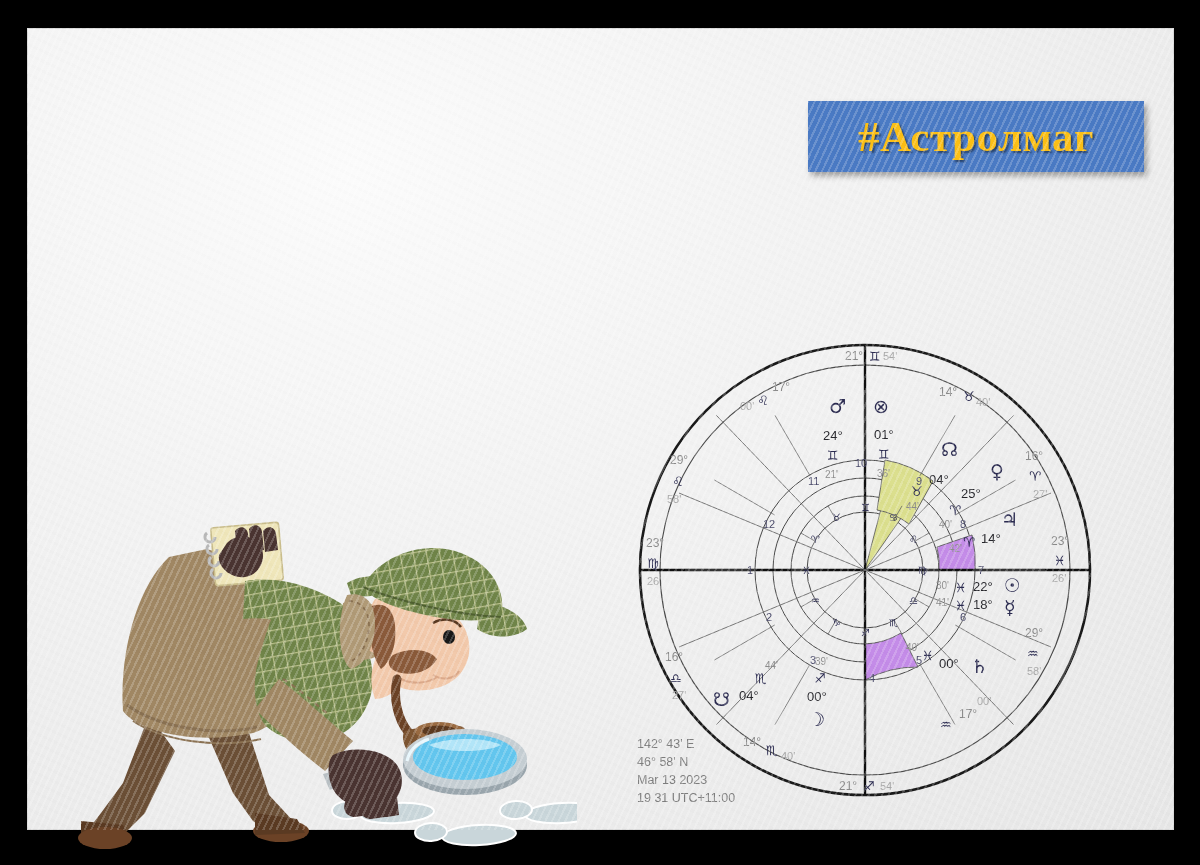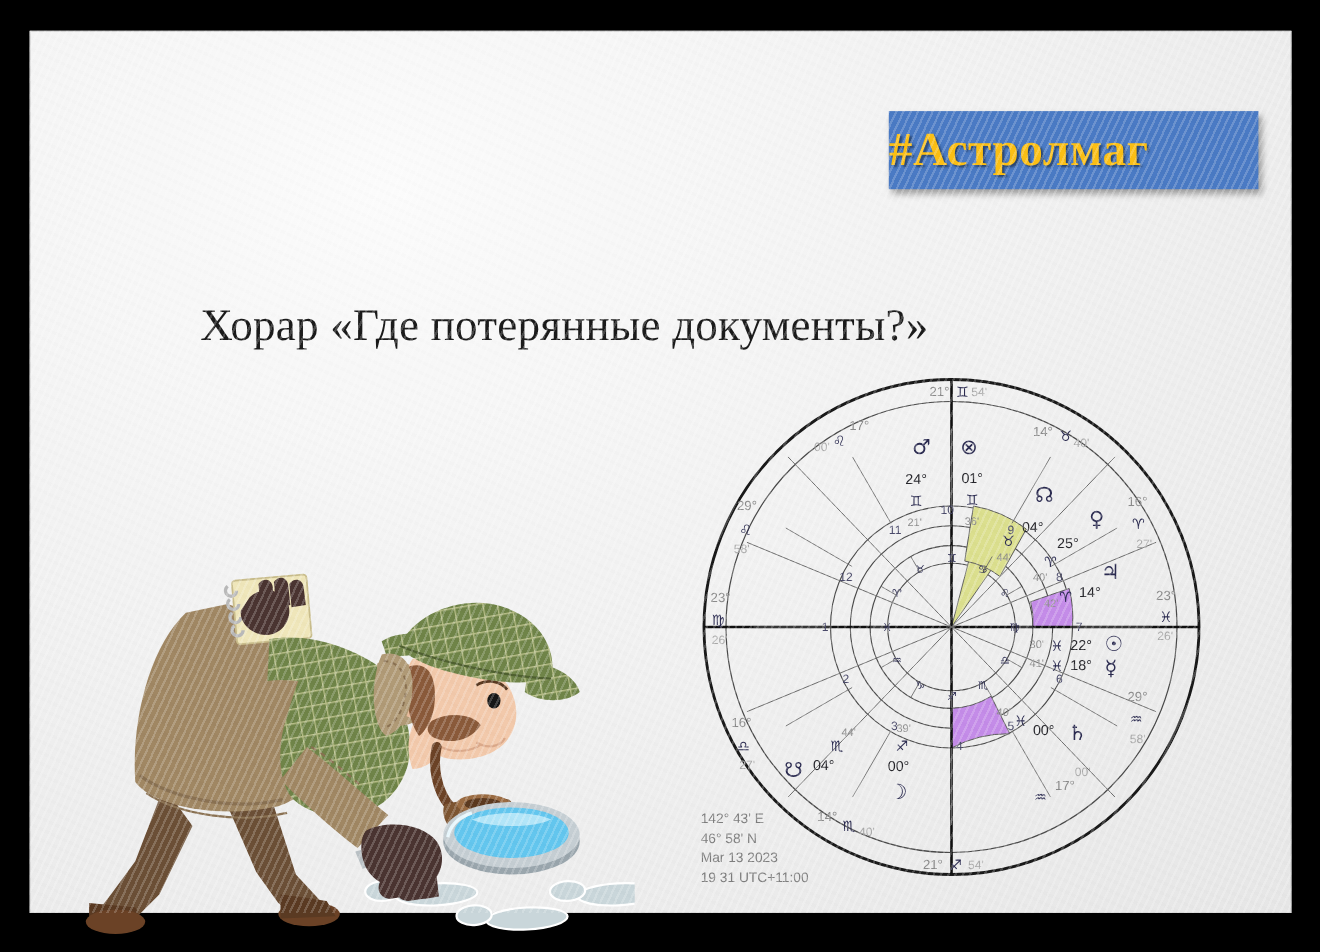--- a/index.html
+++ b/index.html
@@ -19,21 +19,21 @@
   #canvas::after{
     content:"";position:absolute;inset:0;pointer-events:none;opacity:.35;
     background-image:
       repeating-linear-gradient(115deg, rgba(255,255,255,.55) 0 2px, rgba(0,0,0,0) 2px 6px),
       repeating-linear-gradient(25deg, rgba(0,0,0,.025) 0 3px, rgba(0,0,0,0) 3px 9px);
   }
 
   
   #banner{
     position:absolute;left:781px;top:73px;width:336px;height:71px;
-    background:#4a7ac4;display:flex;align-items:center;
+    background:#4a7ac4;display:flex;align-items:center;justify-content:center;
     box-shadow:3px 4px 6px rgba(0,0,0,.35);
   }
   #banner .txt{
     font-family:"Liberation Serif",serif;font-weight:bold;font-size:43px;
     color:#fbbf15;letter-spacing:.5px;text-shadow:2px 2px 2px rgba(0,0,0,.45);
     white-space:nowrap;
   }
 
   
   #title{
@@ -65,21 +65,20 @@
 </head>
 <body>
 
 <div id="stage">
   <div id="canvas">
 
     <div id="banner">
       <span class="txt">#Астролмаг</span>
     </div>
 
-    <div id="title">Хорар «Где потерянные документы?»</div>
 
     <div id="chart">
       <svg viewBox="0 0 460 470" xmlns="http://www.w3.org/2000/svg">
         <defs>
           <clipPath id="none"></clipPath>
         </defs>
 
         <g>
 
           <circle cx="232" cy="232" r="225" fill="none" stroke="#1a1a1a" stroke-width="2.6"></circle>

